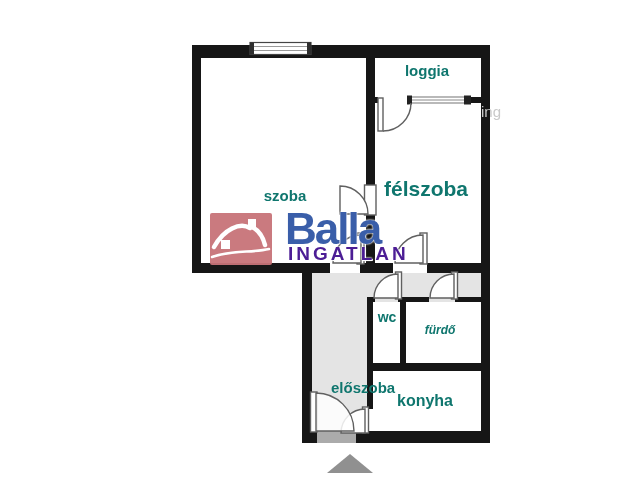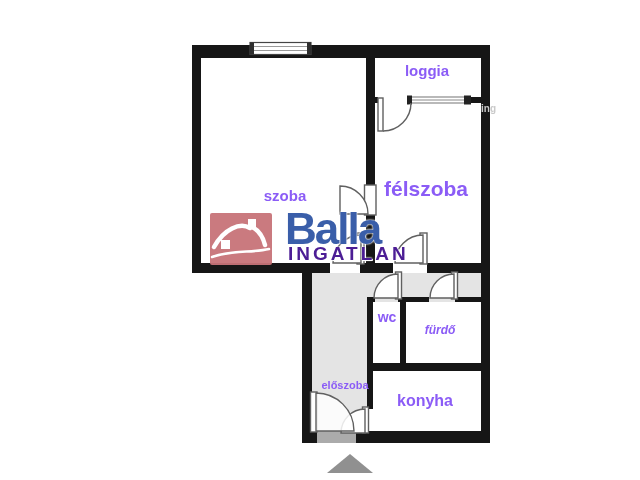--- a/index.html
+++ b/index.html
@@ -3,35 +3,35 @@
 <meta charset="utf-8">
 <style>
   html,body{margin:0;padding:0;background:#ffffff;}
   #stage{position:relative;width:640px;height:480px;background:#ffffff;overflow:hidden;
          font-family:"Liberation Sans", sans-serif;}
   .wall{position:absolute;background:#161616;z-index:2;}
   .floor-gray{position:absolute;background:#e4e4e4;z-index:1;}
   .floor-white{position:absolute;background:#ffffff;z-index:1;}
   .thresh{position:absolute;background:#ababab;z-index:2;}
   svg.overlay{position:absolute;left:0;top:0;z-index:3;}
-  .room-label{position:absolute;z-index:4;color:#8b5cf6;font-weight:700;text-align:center;line-height:1;}
+  .room-label{position:absolute;z-index:4;color:#0f766e;font-weight:700;text-align:center;line-height:1;}
   .lbl-szoba   {left:245px;top:152px;width:80px;font-size:15px;margin-top:36px;}
   .lbl-loggia  {left:387px;top:63px; width:80px;font-size:15px;}
   .lbl-felszoba{left:384px;top:178px;width:80px;font-size:21px;}
   .lbl-wc      {left:367px;top:310px;width:40px;font-size:14px;}
   .lbl-furdo   {left:405px;top:324px;width:70px;font-size:12px;font-style:italic;}
   .lbl-konyha  {left:385px;top:393px;width:80px;font-size:16px;}
-  .lbl-eloszoba{left:314px;top:380px;width:62px;font-size:11px;}
+  .lbl-eloszoba{left:331px;top:380px;width:62px;font-size:15px;}
   .logo-brand{position:absolute;left:285px;top:207px;z-index:5;font-size:44px;font-weight:700;
               letter-spacing:-2px;color:#3a5ea9;line-height:1;
               text-shadow:0 0 2px #ffffff,0 0 2px #ffffff;}
   .logo-sub{position:absolute;left:288px;top:244px;z-index:5;font-size:19px;font-weight:700;
             letter-spacing:3px;color:#4c1d95;line-height:1;
             text-shadow:0 0 2px #ffffff,0 0 2px #ffffff,1px 1px 0 #ffffff;}
-  .wm-frag{position:absolute;left:481px;top:103px;z-index:4;font-size:10px;color:#c9c9c9;font-weight:700;}
+  .wm-frag{position:absolute;left:481px;top:103px;z-index:4;font-size:15px;color:#c9c9c9;font-weight:400;}
 </style>
 </head>
 <body>
 
 <div id="stage">
 
   <div class="floor-gray" style="left:312px;top:273px;width:169px;height:158px;"></div>
   <div class="floor-white" style="left:373px;top:302px;width:27px;height:61px;"></div>
   <div class="floor-white" style="left:406px;top:302px;width:75px;height:61px;"></div>
   <div class="floor-white" style="left:373px;top:371px;width:108px;height:60px;"></div>

